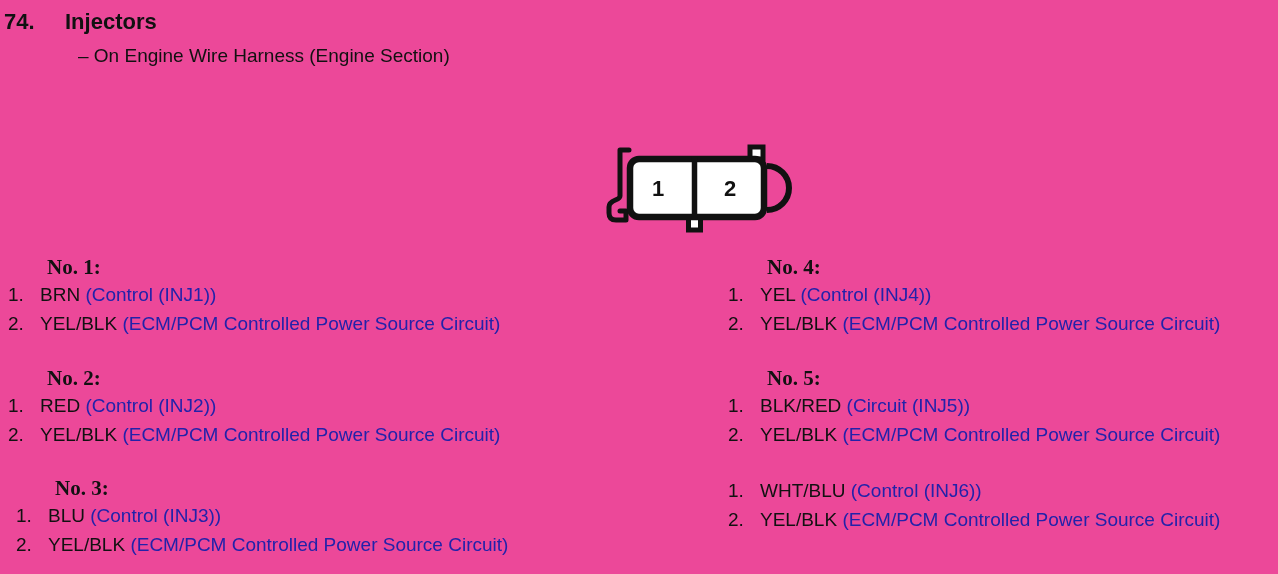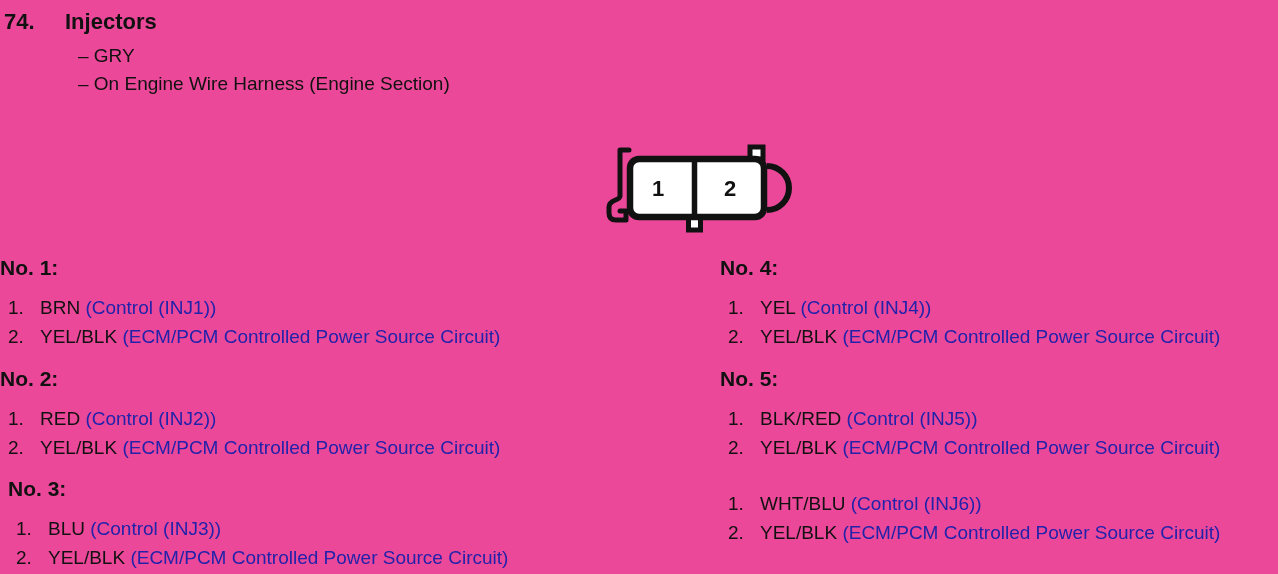--- a/index.html
+++ b/index.html
@@ -54,27 +54,28 @@
     font-weight: bold;
     fill: #111111;
   }
 
   
   .section {
     position: absolute;
     width: 558px;
   }
   .section-title {
+    margin-left: 47px;
     font-size: 21px;
     font-weight: bold;
     line-height: 25px;
     white-space: nowrap;
+    font-family: Liberation Serif, serif;
   }
   .pins {
-    margin-top: 13px;
   }
   .pin {
     padding-left: 8px;
     font-size: 19px;
     line-height: 29px;
     white-space: nowrap;
   }
   .pin-num {
     display: inline-block;
     width: 32px;
@@ -85,21 +86,20 @@
 </head>
 <body>
 
 <div class="page">
 
   <div class="title-row">
     <span class="item-number">74.</span><span>Injectors</span>
   </div>
 
   <div class="attr-list">
-    <div>– GRY</div>
     <div>– On Engine Wire Harness (Engine Section)</div>
   </div>
 
   <div class="connector">
     <svg width="200" height="104" viewBox="0 0 200 104">
 
       <rect x="154" y="11" width="13" height="12" fill="#ffffff" stroke="#111111" stroke-width="5"></rect>
 
       <path d="M 171 30 A 22 22 0 0 1 171 74" fill="none" stroke="#111111" stroke-width="6"></path>
 
@@ -144,21 +144,21 @@
     <div class="section-title">No. 4:</div>
     <div class="pins">
       <div class="pin"><span class="pin-num">1.</span><span class="wire-color">YEL</span> <span class="wire-func">(Control (INJ4))</span></div>
       <div class="pin"><span class="pin-num">2.</span><span class="wire-color">YEL/BLK</span> <span class="wire-func">(ECM/PCM Controlled Power Source Circuit)</span></div>
     </div>
   </div>
 
   <div class="section" style="left:720px; top:366px;">
     <div class="section-title">No. 5:</div>
     <div class="pins">
-      <div class="pin"><span class="pin-num">1.</span><span class="wire-color">BLK/RED</span> <span class="wire-func">(Control (INJ5))</span></div>
+      <div class="pin"><span class="pin-num">1.</span><span class="wire-color">BLK/RED</span> <span class="wire-func">(Circuit (INJ5))</span></div>
       <div class="pin"><span class="pin-num">2.</span><span class="wire-color">YEL/BLK</span> <span class="wire-func">(ECM/PCM Controlled Power Source Circuit)</span></div>
     </div>
   </div>
 
   <div class="section" style="left:720px; top:476px;">
     <div class="pins">
       <div class="pin"><span class="pin-num">1.</span><span class="wire-color">WHT/BLU</span> <span class="wire-func">(Control (INJ6))</span></div>
       <div class="pin"><span class="pin-num">2.</span><span class="wire-color">YEL/BLK</span> <span class="wire-func">(ECM/PCM Controlled Power Source Circuit)</span></div>
     </div>
   </div>

